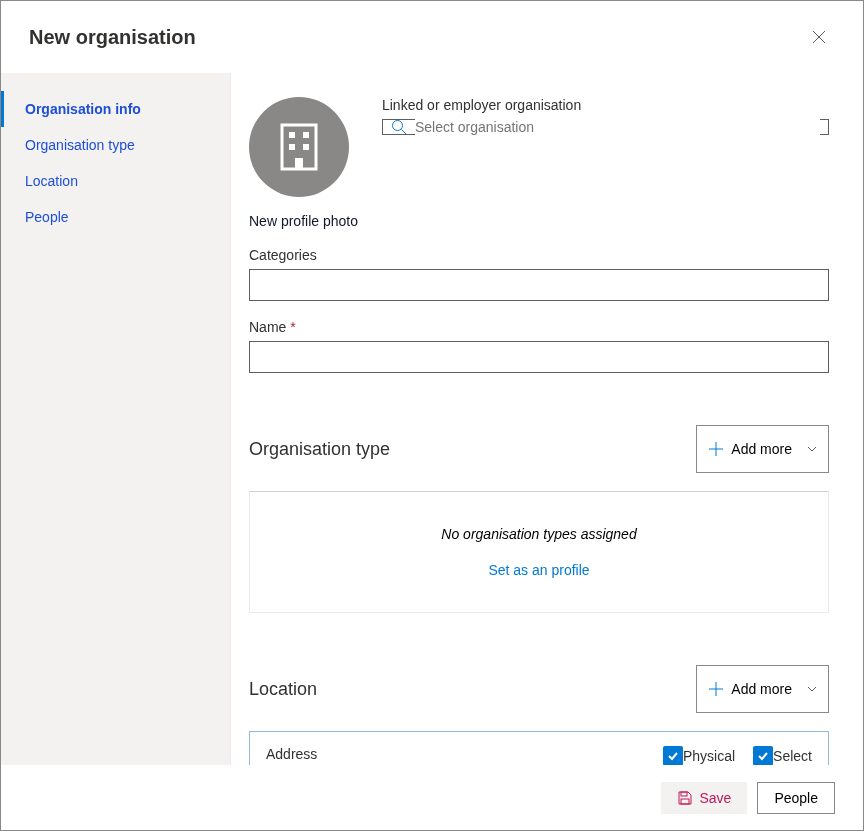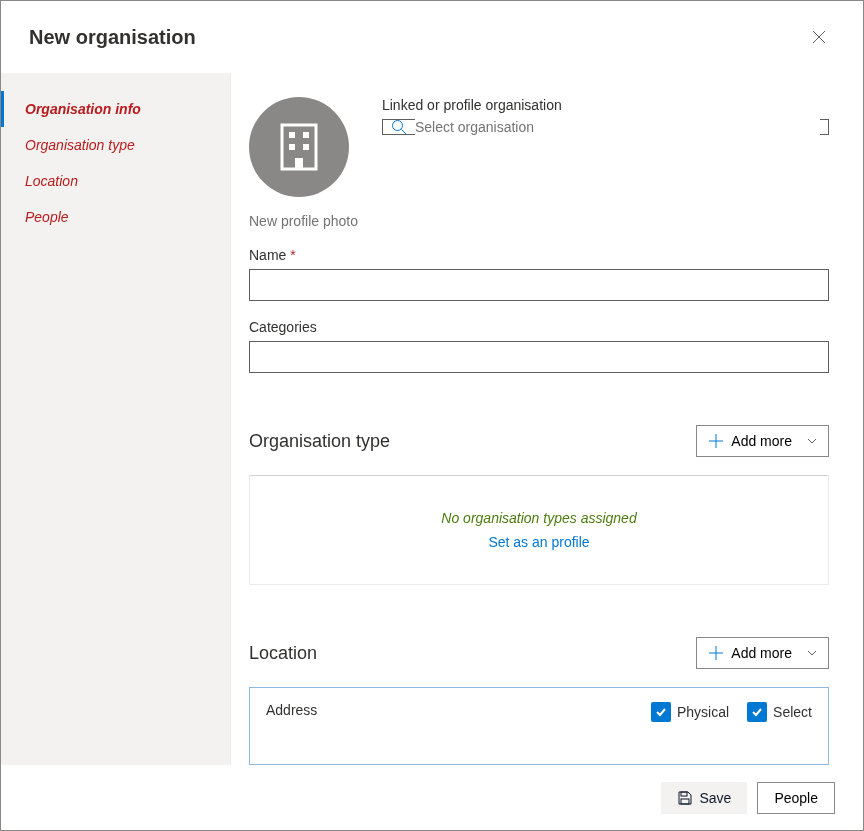--- a/index.html
+++ b/index.html
@@ -56,23 +56,22 @@
     }
     .sidebar {
       width: 230px;
       background: #f3f2f1;
       border-right: 1px solid #edebe9;
       padding-top: 18px;
     }
     .sidebar-item {
       padding: 10px 24px;
       cursor: pointer;
-      color: #b91c1c;
-      font-size: 14px;
-      font-style: italic;
+      color: #1d4ed8;
+      font-size: 14px;
     }
     .sidebar-item.active {
       border-left: 3px solid #0078d4;
       font-weight: 600;
       padding-left: 21px;
     }
     .content {
       flex: 1;
       overflow-y: auto;
       padding: 24px 34px 24px 18px;
@@ -107,21 +106,21 @@
       display: flex;
       align-items: center;
       justify-content: center;
       margin-bottom: 16px;
     }
     .avatar svg {
       width: 40px;
       height: 50px;
     }
     .new-photo-link {
-      color: #737373;
+      color: #0f172a;
       cursor: pointer;
       font-size: 14px;
     }
     .linked-org-section {
       flex: 1;
     }
     .field-label {
       font-size: 14px;
       color: #323130;
       margin-bottom: 6px;
@@ -178,40 +177,40 @@
     .add-more-btn {
       display: flex;
       align-items: center;
       gap: 8px;
       border: 1px solid #8a8886;
       background: #fff;
       padding: 6px 10px 6px 12px;
       cursor: pointer;
       font-size: 14px;
       font-family: inherit;
-      height: 32px;
+      height: 48px;
     }
     .plus-icon {
       color: #0078d4;
       font-size: 16px;
     }
     .chevron-icon {
       color: #605e5c;
       margin-left: 6px;
     }
     .empty-panel {
       border: 1px solid #edebe9;
       border-top: 1px solid #d2d0ce;
       padding: 34px 0;
       text-align: center;
     }
     .empty-text {
-      color: #4d7c0f;
+      color: #000000;
       font-style: italic;
-      margin-bottom: 8px;
+      margin-bottom: 20px;
     }
     .employer-link {
       color: #0078d4;
       cursor: pointer;
     }
     .address-panel {
       border: 1px solid #8eb8e0;
       padding: 14px 16px 30px 16px;
     }
     .address-row {
@@ -225,21 +224,20 @@
       font-weight: 400;
     }
     .checkbox-group {
       display: flex;
       gap: 18px;
       align-items: center;
     }
     .checkbox-item {
       display: flex;
       align-items: center;
-      gap: 6px;
       cursor: pointer;
     }
     .checkbox {
       width: 20px;
       height: 20px;
       background: #0078d4;
       border-radius: 2px;
       display: flex;
       align-items: center;
       justify-content: center;
@@ -260,21 +258,21 @@
       font-family: inherit;
       cursor: pointer;
       display: flex;
       align-items: center;
       gap: 6px;
       border: 1px solid #8a8886;
       background: #fff;
     }
     .btn-save {
       background: #f3f2f1;
-      color: #0f172a;
+      color: #be185d;
       border: none;
       cursor: not-allowed;
       margin-left: 16px;
     }
     .btn-save svg {
       width: 16px;
       height: 16px;
     }
   </style>
 </head>
@@ -309,41 +307,41 @@
               <rect x="24" y="10" width="6" height="6" fill="#fff" stroke="none"></rect>
               <rect x="10" y="22" width="6" height="6" fill="#fff" stroke="none"></rect>
               <rect x="24" y="22" width="6" height="6" fill="#fff" stroke="none"></rect>
               <rect x="16" y="36" width="8" height="11" fill="#fff" stroke="none"></rect>
             </svg>
           </div>
           <span class="new-photo-link">New profile photo</span>
         </div>
 
         <div class="linked-org-section">
-          <label class="field-label">Linked or profile organisation</label>
+          <label class="field-label">Linked or employer organisation</label>
           <div class="search-input-wrap">
             <svg class="search-icon" width="16" height="16" viewBox="0 0 16 16" fill="none" stroke="currentColor" stroke-width="1">
               <circle cx="6.5" cy="6.5" r="5"></circle>
               <line x1="10.5" y1="10.5" x2="15" y2="15"></line>
             </svg>
             <input class="search-input" placeholder="Select organisation" style="">
           </div>
         </div>
       </div>
 
       <div class="field-block">
+        <label class="field-label">Categories</label>
+        <input class="text-input" value="" style="">
+      </div>
+
+      <div class="field-block">
         <label class="field-label">
           <span>Name</span>
           <span class="required">*</span>
         </label>
-        <input class="text-input" value="" style="">
-      </div>
-
-      <div class="field-block">
-        <label class="field-label">Categories</label>
         <input class="text-input" value="" style="">
       </div>
 
       <div class="section-header">
         <div class="section-title">Organisation type</div>
         <button class="add-more-btn">
           <svg class="plus-icon" width="14" height="14" viewBox="0 0 14 14" stroke="#0078d4" stroke-width="1">
             <line x1="7" y1="0" x2="7" y2="14"></line>
             <line x1="0" y1="7" x2="14" y2="7"></line>
           </svg>

